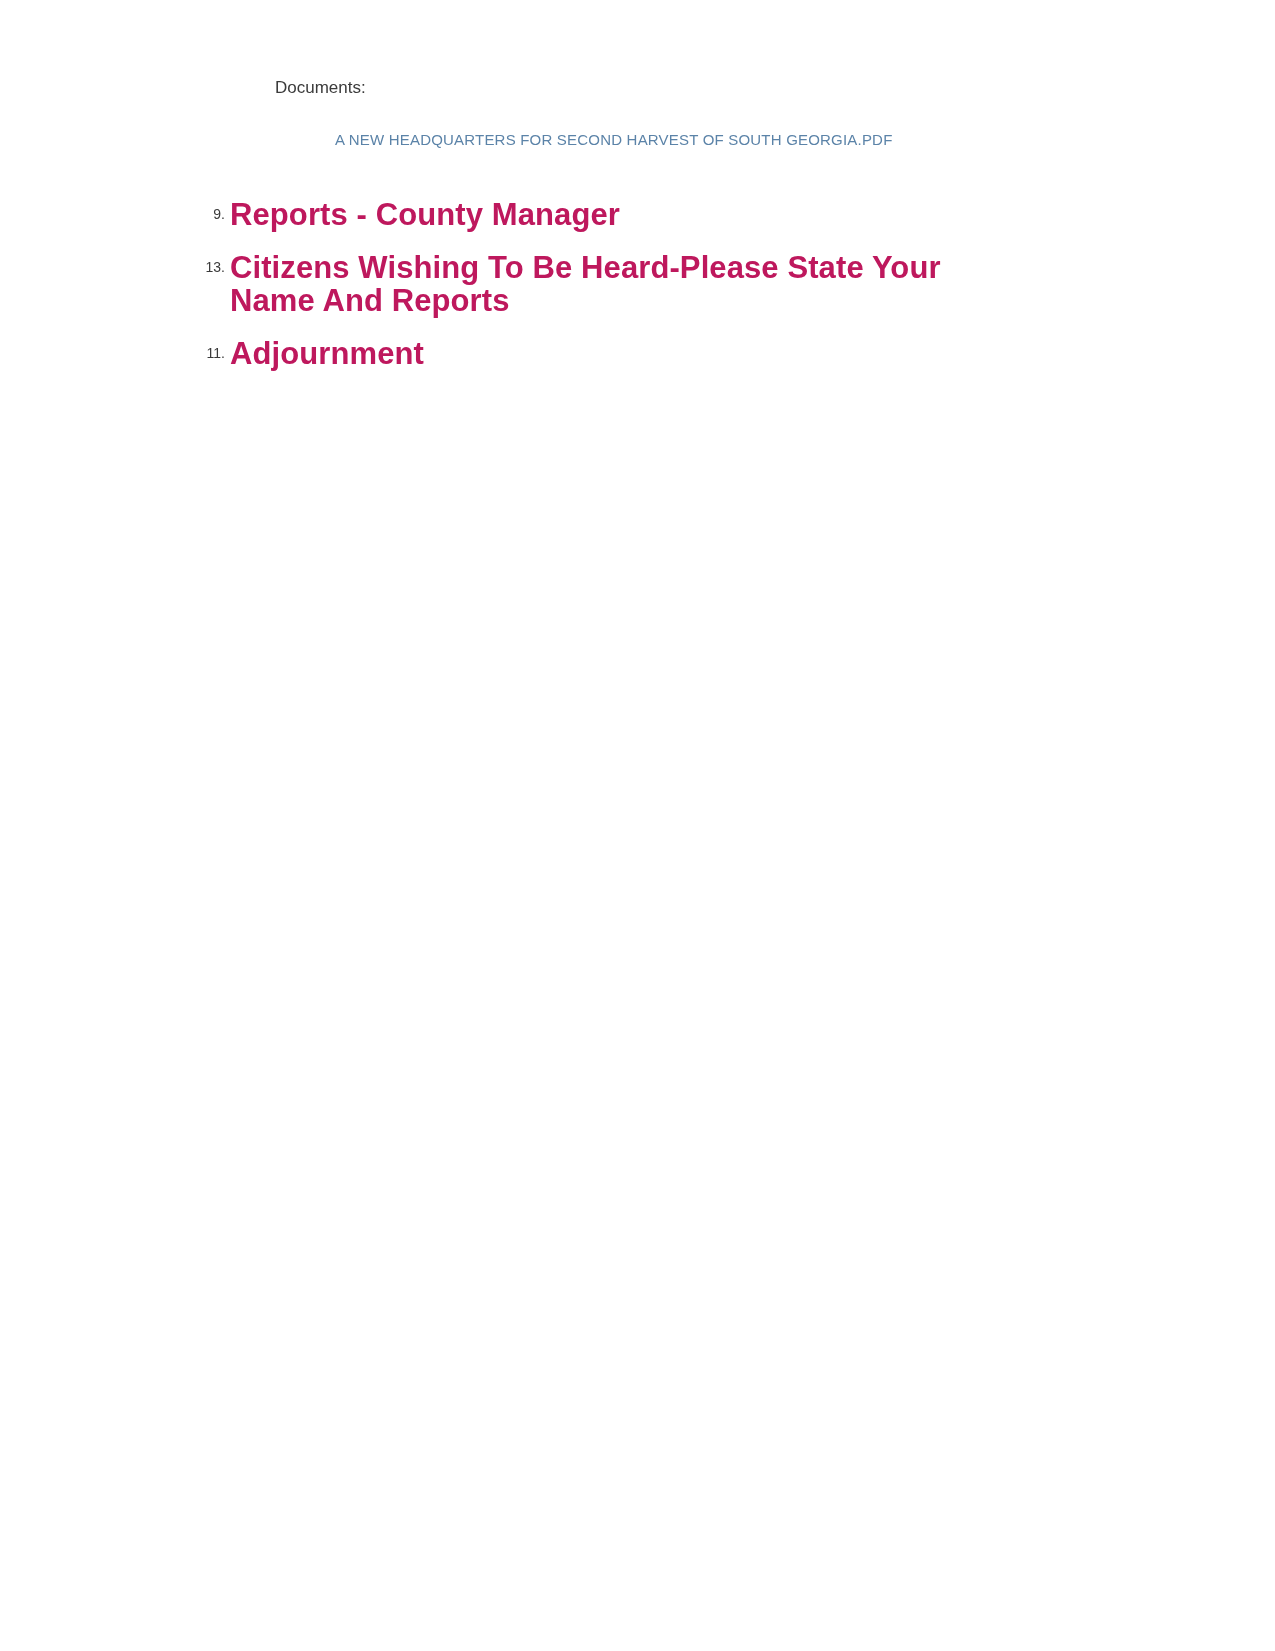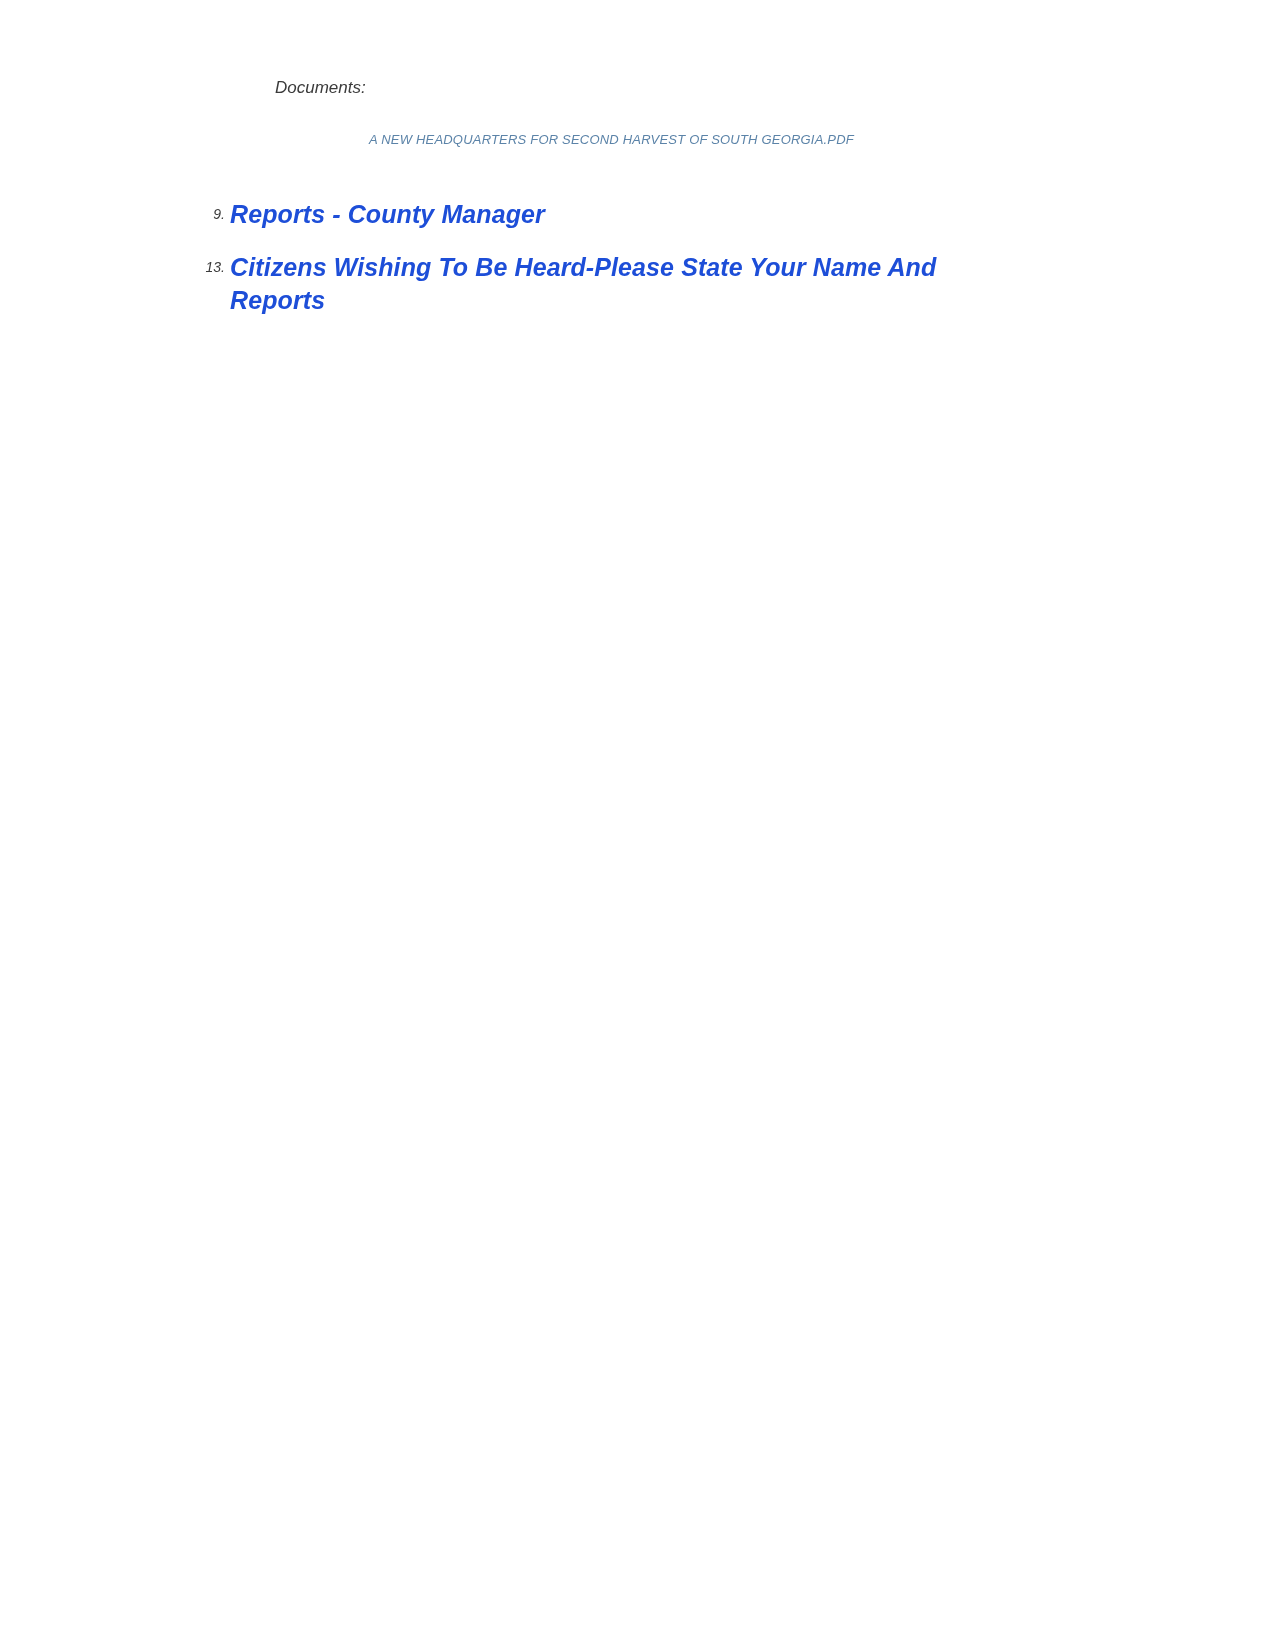--- a/index.html
+++ b/index.html
@@ -14,21 +14,20 @@
     color: #333333;
     position: relative;
     overflow: hidden;
   }
 
   .page {
     position: relative;
     width: 1275px;
     height: 1159px;
     background: #ffffff;
-    font-style: italic;
   }
 
   
   .documents-block {
     position: absolute;
     left: 275px;
     top: 76px;
     width: 860px;
   }
   .documents-label {
@@ -37,27 +36,26 @@
     color: #3b3b3b;
     font-weight: normal;
   }
 
   .doc-links {
     margin-top: 27px;
     margin-left: 60px;
   }
   .doc-link {
     display: block;
-    font-size: 13px;
+    font-size: 15px;
     line-height: 25px;
     color: #5b83a8;
     text-decoration: none;
     letter-spacing: 0.2px;
     max-width: 580px;
-    margin-left: 34px;
   }
 
   
   .agenda {
     position: absolute;
     left: 185px;
     top: 198px;
     width: 900px;
   }
   .agenda-item {
@@ -70,24 +68,24 @@
     flex: 0 0 40px;
     text-align: right;
     font-size: 14px;
     line-height: 20px;
     padding-top: 6px;
     color: #3b3b3b;
     font-weight: normal;
   }
   .agenda-title {
     margin-left: 5px;
-    font-size: 25px;
+    font-size: 31px;
     line-height: 33px;
     font-weight: bold;
-    color: #1d4ed8;
+    color: #be185d;
     letter-spacing: 0.1px;
     max-width: 760px;
   }
 </style>
 </head>
 <body>
 
 <div class="page">
 
   <div class="documents-block">
@@ -103,16 +101,20 @@
     <div class="agenda-item">
       <div class="agenda-num">9.</div>
       <div class="agenda-title">Reports - County Manager</div>
     </div>
 
     <div class="agenda-item">
       <div class="agenda-num">13.</div>
       <div class="agenda-title">Citizens Wishing To Be Heard-Please State Your Name And Reports</div>
     </div>
 
+    <div class="agenda-item">
+      <div class="agenda-num">11.</div>
+      <div class="agenda-title">Adjournment</div>
+    </div>
 
   </div>
 
 </div>
 
 </body></html>

